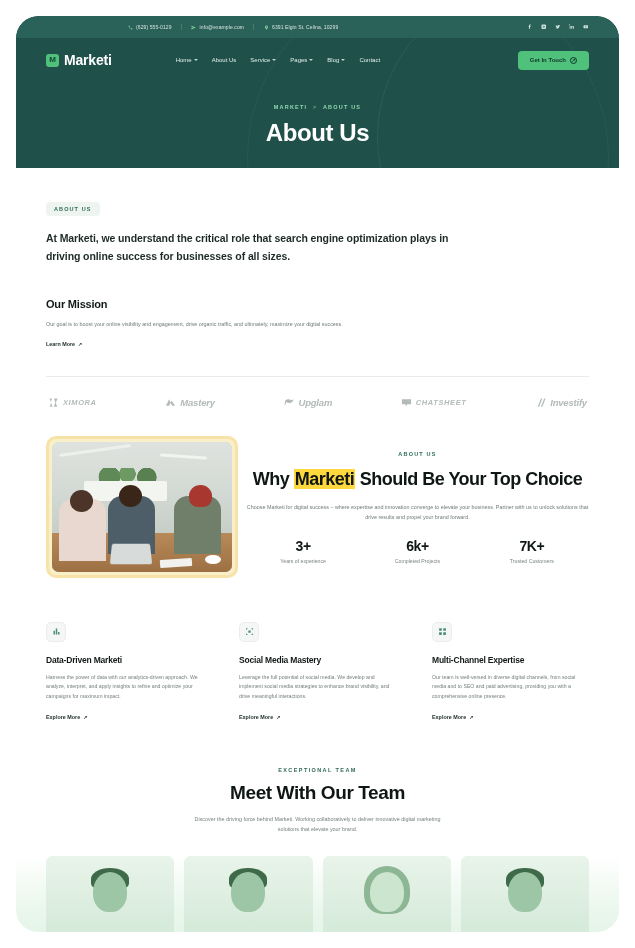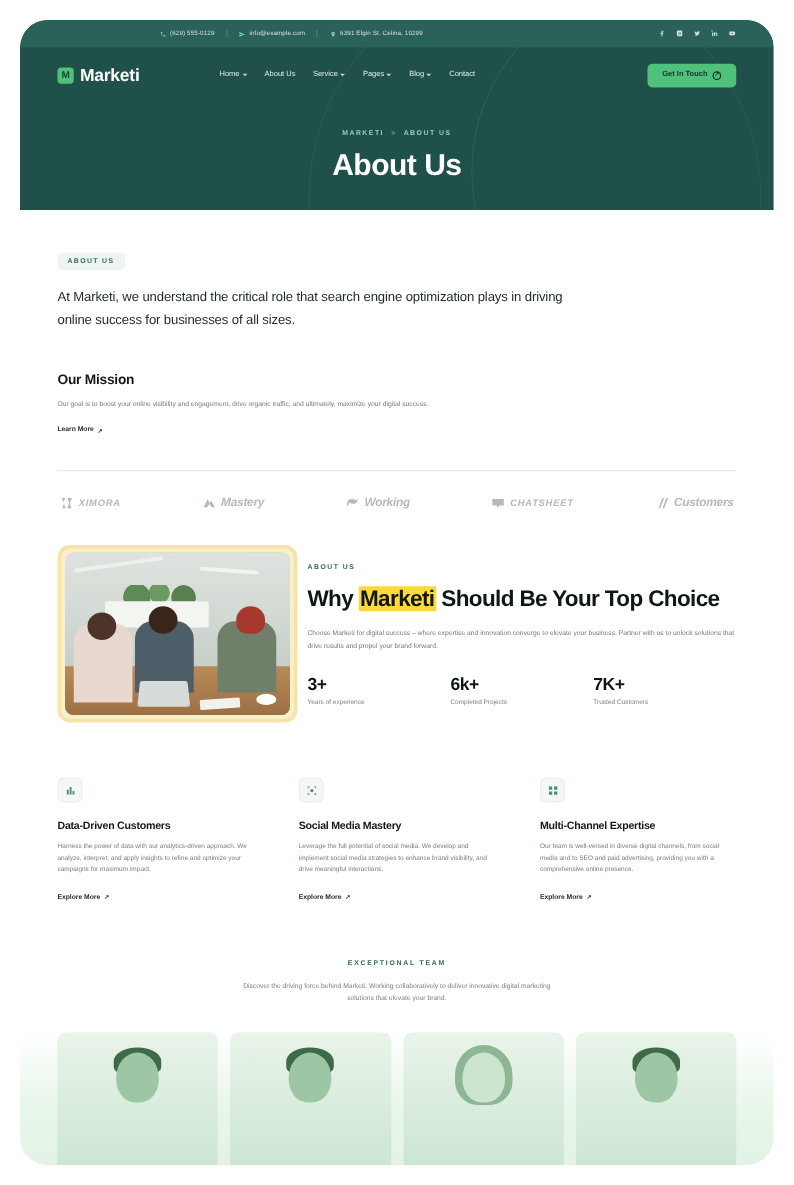--- a/index.html
+++ b/index.html
@@ -117,21 +117,21 @@
   .pill {
     display: inline-block;
     background: #eef5f1; color: #2f6b55;
     font-size: 5.5px; font-weight: 700; letter-spacing: 1.1px;
     padding: 4px 8px; border-radius: 4px;
     margin-top: 34px;
   }
   .intro {
     margin-top: 14px;
     color: #1d2b26; font-size: 10.5px; line-height: 1.7;
-    font-weight: 400; letter-spacing: -.1px;
+    font-weight: 700; letter-spacing: -.1px;
     max-width: 430px;
   }
 
   .two-col { display: flex; gap: 36px; margin-top: 32px; align-items: center; }
   .col { flex: 1; }
   .col h3 { font-size: 11px; font-weight: 700; color: #121a17; letter-spacing: -.2px; }
   .col p { margin-top: 9px; font-size: 5.4px; line-height: 1.85; color: #6f7c78; }
   .link-more {
     margin-top: 12px; display: inline-flex; align-items: center; gap: 3px;
     font-size: 5.4px; font-weight: 600; color: #1b2b26; cursor: pointer;
@@ -143,21 +143,21 @@
   .brands {
     display: flex; align-items: center; justify-content: space-between;
     padding: 20px 2px 22px;
   }
   .brand { display: flex; align-items: center; gap: 4px; color: #b3bbb9; font-style: italic; }
   .brand svg { width: 11px; height: 11px; fill: #b3bbb9; }
   .brand .bname { font-size: 9.5px; font-weight: 700; letter-spacing: -.2px; }
   .brand.caps .bname { font-size: 7.5px; letter-spacing: .6px; }
 
   
-  .why { display: flex; gap: 8px; margin-top: 6px; align-items: flex-start; }
+  .why { display: flex; gap: 8px; margin-top: 6px; align-items: flex-start; text-align: center; }
   .photo-frame {
     width: 192px; height: 142px;
     border-radius: 10px;
     border: 3px solid #f7e3a8;
     background: #f9efc9;
     padding: 3px;
     flex: none;
   }
   .photo {
     width: 100%; height: 100%;
@@ -387,33 +387,33 @@
         <div class="brand">
           <svg viewBox="0 0 24 24">
               <path d="M2 19L9 5l3 7 3-4 7 11h-6l-4-6-3 6z"></path>
             </svg>
           <span class="bname">Mastery</span>
         </div>
         <div class="brand">
           <svg viewBox="0 0 24 24">
               <path d="M3 7c4-3 9-3 13 0l5-2-3 6c-3 3-9 3-13 0l-2 6-2-1z"></path>
             </svg>
-          <span class="bname">Working</span>
+          <span class="bname">Upglam</span>
         </div>
         <div class="brand caps">
           <svg viewBox="0 0 24 24">
               <path d="M2 5h20v11h-8l-4 4v-4H2z"></path>
             </svg>
           <span class="bname">CHATSHEET</span>
         </div>
         <div class="brand">
           <svg viewBox="0 0 24 24">
               <path d="M6 21L13 3h3L9 21zM13 21L20 3h3l-7 18z"></path>
             </svg>
-          <span class="bname">Customers</span>
+          <span class="bname">Investify</span>
         </div>
       </section>
 
       
       <section class="why">
         <div class="photo-frame">
           <div class="photo">
             <div class="wallA"></div>
               <div class="ceil"></div>
               <div class="ceil2"></div>
@@ -455,21 +455,21 @@
       </section>
 
       
       <section class="features">
         <div class="feat">
           <div class="feat-ico">
             <svg viewBox="0 0 24 24">
                 <path d="M4 10h4v10H4zM10 4h4v16h-4zM16 13h4v7h-4z"></path>
               </svg>
           </div>
-          <h4>Data-Driven Customers</h4>
+          <h4>Data-Driven Marketi</h4>
           <p>Harness the power of data with our analytics-driven approach. We analyze, interpret, and apply insights to refine and optimize your campaigns for maximum impact.</p>
           <span class="link-more">
             <span>Explore More</span>
             <span class="arr">↗</span>
           </span>
         </div>
         <div class="feat">
           <div class="feat-ico">
             <svg viewBox="0 0 24 24">
                 <path d="M3 3h4v2H5v2H3zM17 3h4v4h-2V5h-2zM3 17h2v2h2v2H3zM19 17h2v4h-4v-2h2zM9 9h6v6H9z"></path>
@@ -493,20 +493,21 @@
           <span class="link-more">
             <span>Explore More</span>
             <span class="arr">↗</span>
           </span>
         </div>
       </section>
 
       
       <section class="team">
         <span class="eyebrow">EXCEPTIONAL TEAM</span>
+        <h2>Meet With Our Team</h2>
         <p>Discover the driving force behind Marketi. Working collaboratively to deliver innovative digital marketing solutions that elevate your brand.</p>
       </section>
     </main>
 
     <div class="team-grid-wrap">
       <div class="team-grid">
         <div class="member m1">
           <div class="bg"></div>
             <div class="hair"></div>
             <div class="head"></div>

